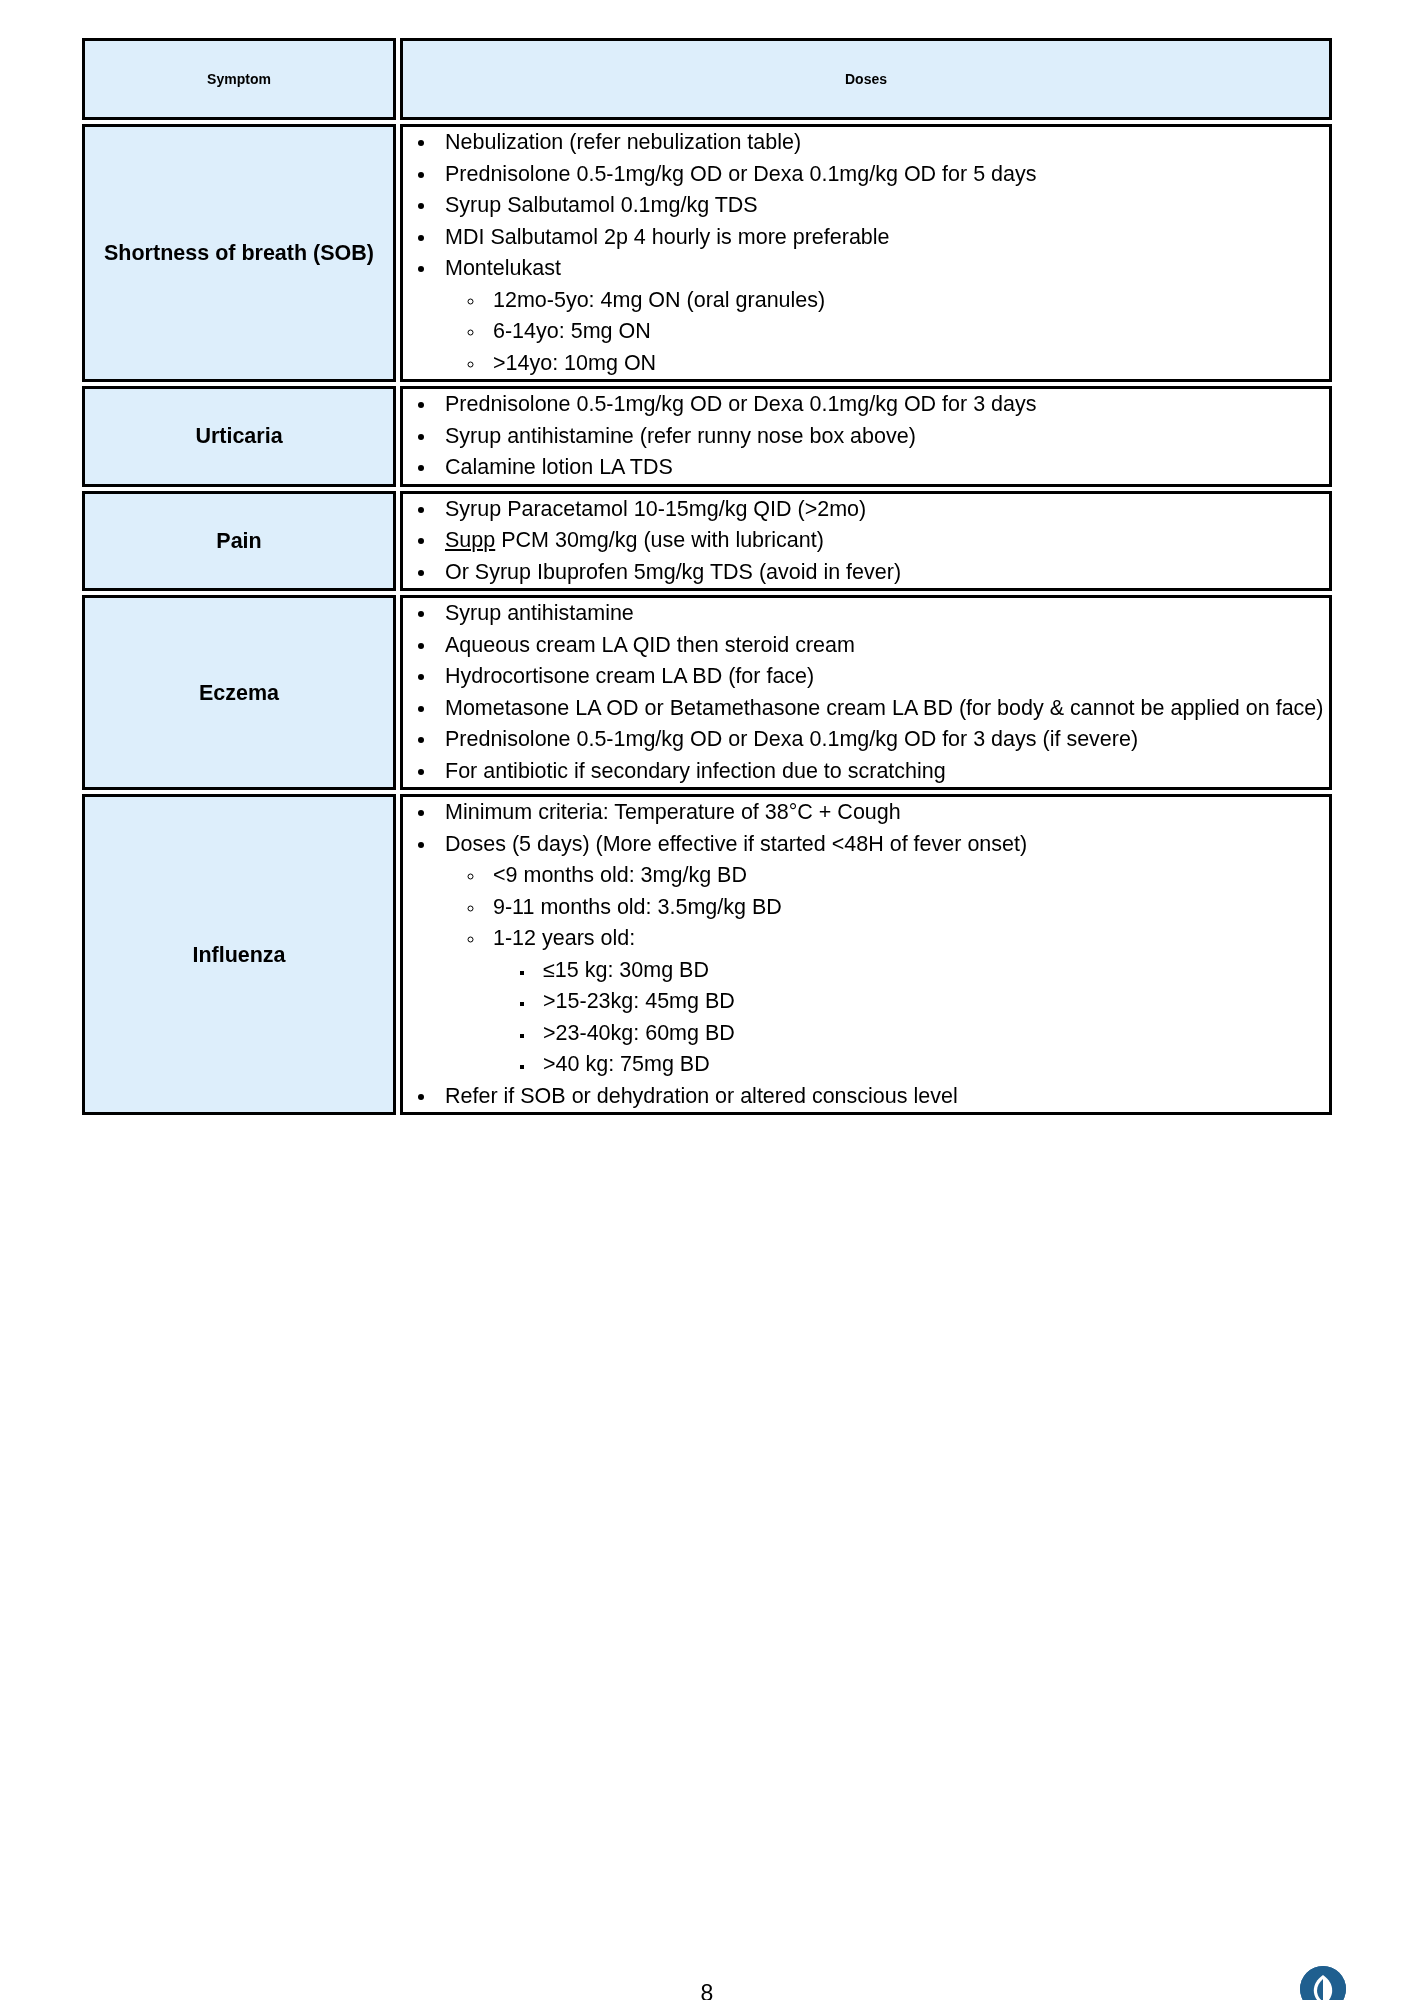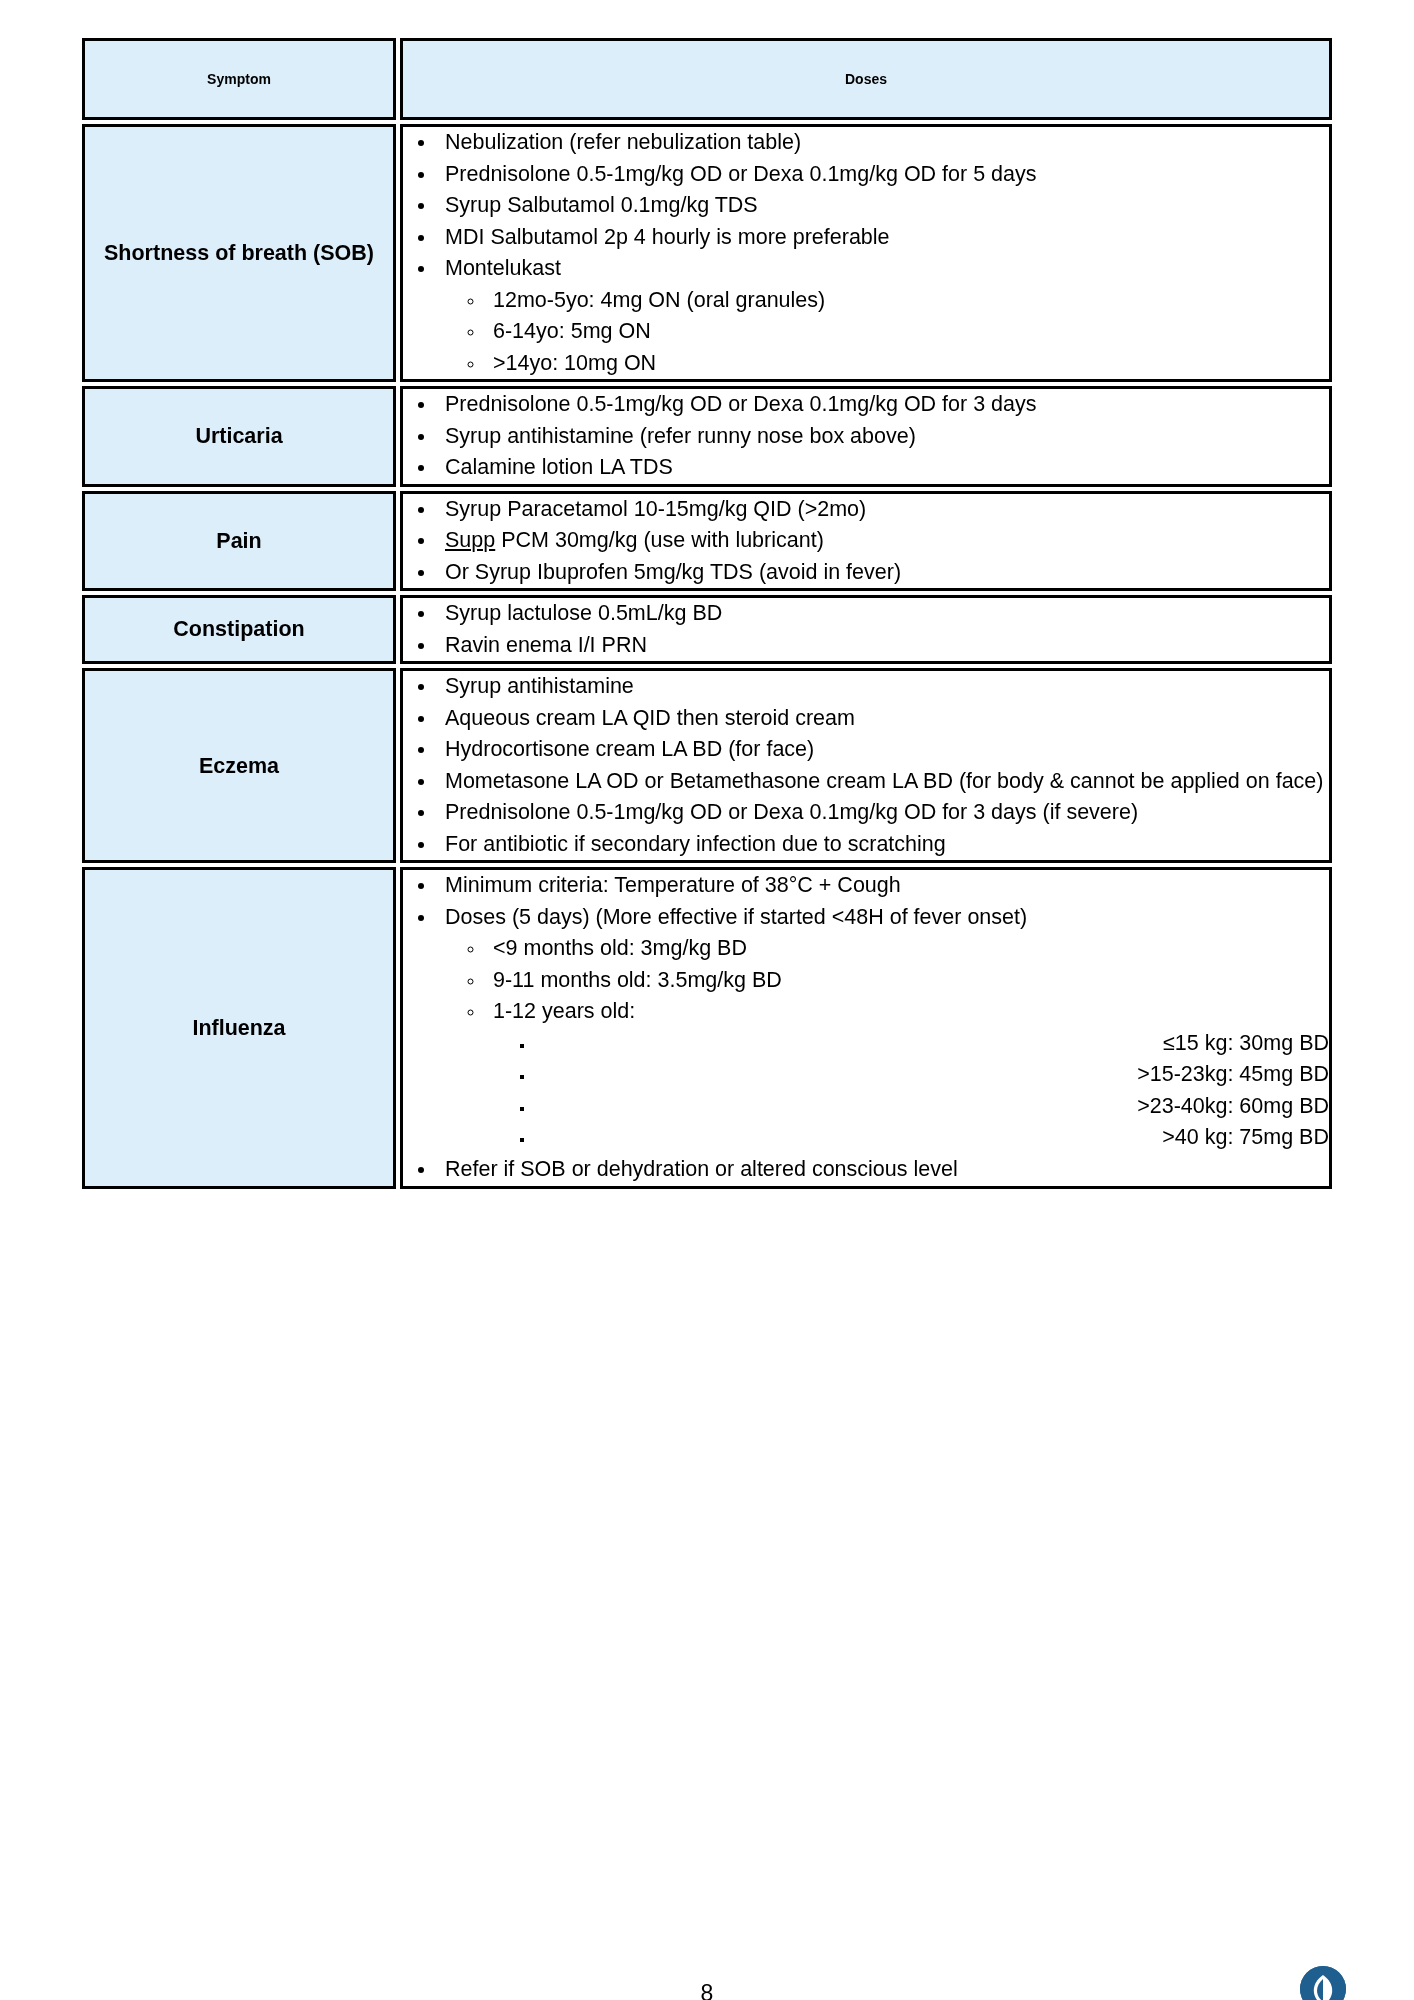--- a/index.html
+++ b/index.html
@@ -83,21 +83,20 @@
     padding-left: 8px;
   }
   .dose-cell ul ul {
     list-style-type: circle;
     padding-left: 40px;
     margin-top: 1px;
   }
   .dose-cell ul ul ul {
     list-style-type: square;
     padding-left: 42px;
-    text-align: right;
   }
   .dose-cell li::marker { font-size: 20px; }
   .dose-cell ul ul li::marker { font-size: 17px; }
   .dose-cell ul ul ul li::marker { font-size: 14px; }
   b, strong { font-weight: normal; }
   u { }
 
   .footer {
     position: absolute;
     left: 0;
@@ -188,29 +187,20 @@
             <td class="sym-cell">Pain</td>
             <td class="dose-cell">
               <ul>
                 <li><span>Syrup Paracetamol 10-15mg/kg QID (&gt;2mo)</span></li>
                 <li><span><u>Supp</u> PCM 30mg/kg (use with lubricant)</span></li>
                 <li><span>Or Syrup Ibuprofen 5mg/kg TDS (avoid in fever)</span></li>
               </ul>
             </td>
           </tr>
           <tr>
-            <td class="sym-cell">Constipation</td>
-            <td class="dose-cell">
-              <ul>
-                <li><span>Syrup lactulose 0.5mL/kg BD</span></li>
-                <li><span>Ravin enema I/I PRN</span></li>
-              </ul>
-            </td>
-          </tr>
-          <tr>
             <td class="sym-cell">Eczema</td>
             <td class="dose-cell">
               <ul>
                 <li><span>Syrup antihistamine</span></li>
                 <li><span>Aqueous cream LA QID then steroid cream</span></li>
                 <li><span>Hydrocortisone cream LA BD (for face)</span></li>
                 <li><span>Mometasone LA OD <b>or</b> Betamethasone cream LA BD (for body &amp; <b>cannot</b> be applied on face)</span></li>
                 <li><span>Prednisolone 0.5-1mg/kg OD <b>or</b> Dexa 0.1mg/kg OD for 3 days (if severe)</span></li>
                 <li><span>For antibiotic if secondary infection due to scratching</span></li>
               </ul>

